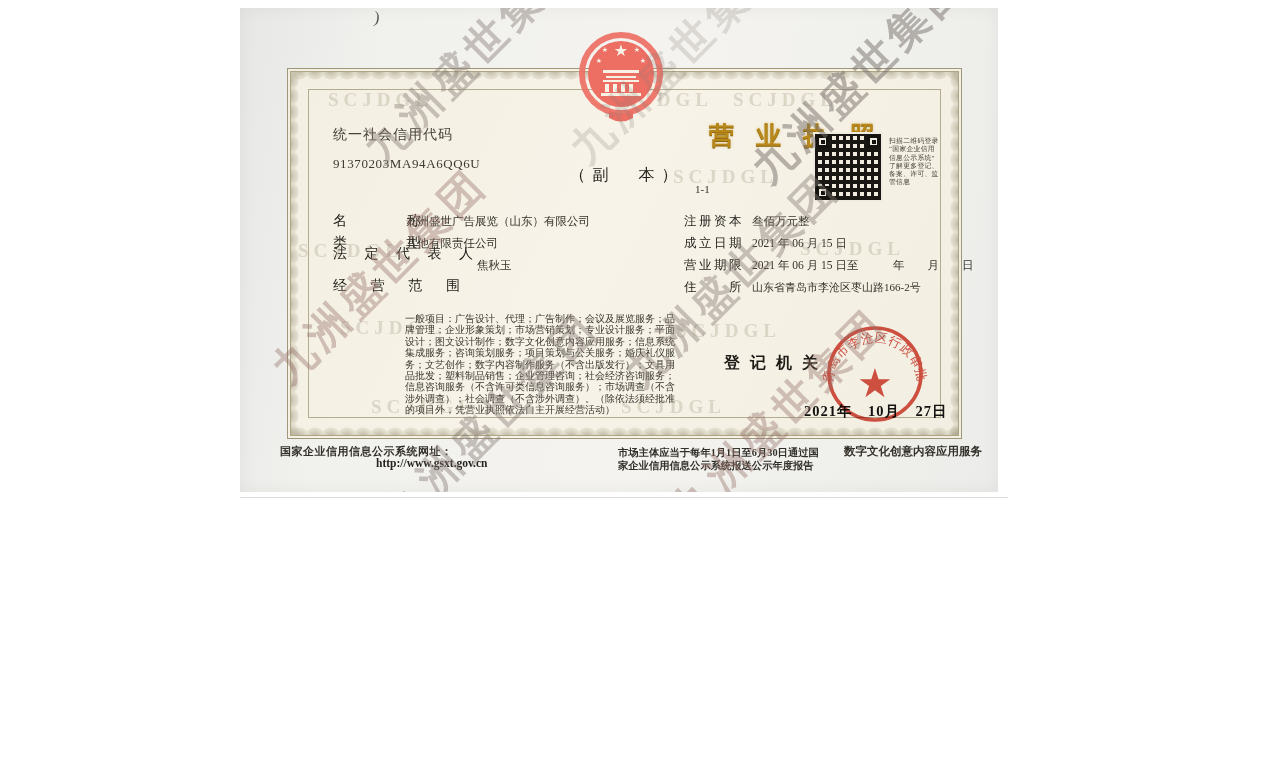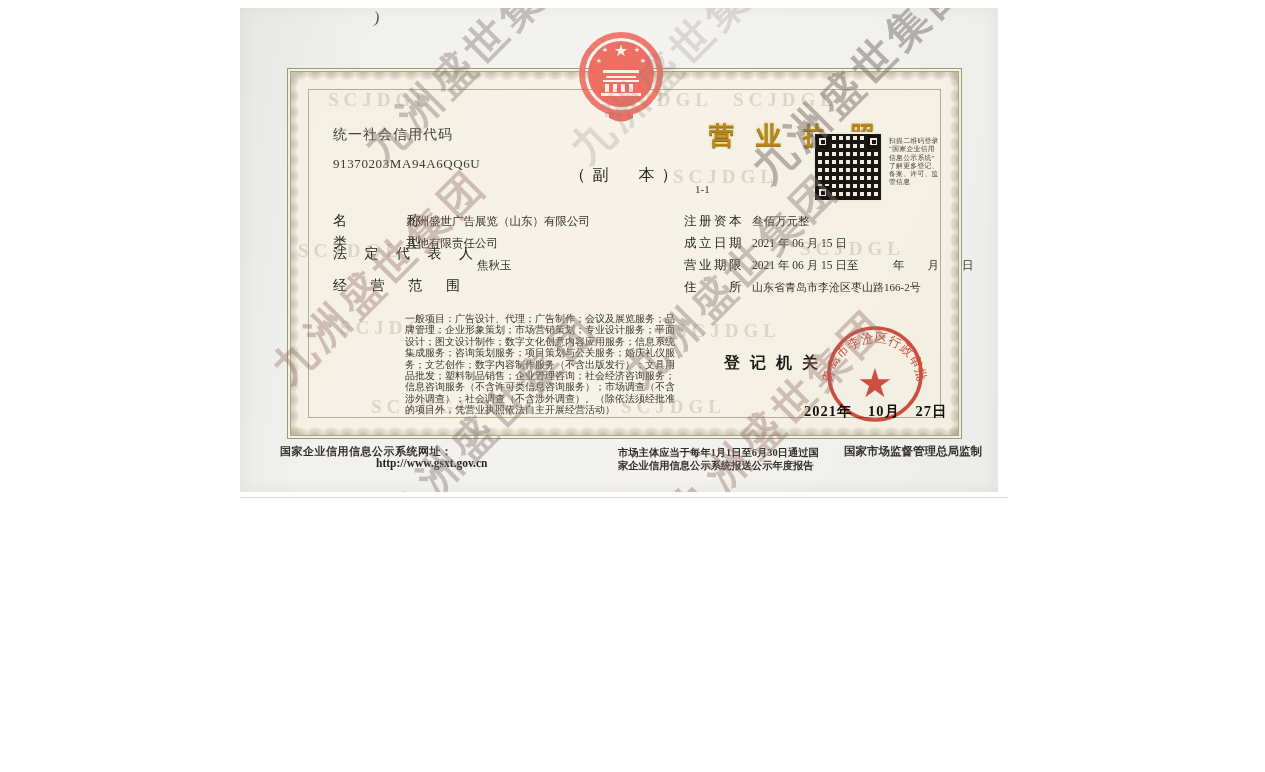--- a/index.html
+++ b/index.html
@@ -187,21 +187,21 @@
       <text x="56" y="79" font-size="40" fill="#d23c2e" text-anchor="middle">★</text>
       <text font-size="12.5" fill="#cf392b" letter-spacing="0.5">
         <textPath href="#sealArc" startOffset="2">青岛市李沧区行政审批服务局</textPath>
       </text>
     </svg>
 
     <span class="abs f-sys">国家企业信用信息公示系统网址：</span>
     <span class="abs f-url">http://www.gsxt.gov.cn</span>
     <div class="abs f-mid">市场主体应当于每年1月1日至6月30日通过国
 家企业信用信息公示系统报送公示年度报告</div>
-    <span class="abs f-right">国家市场监督管理总局监制</span>
+    <span class="abs f-right">数字文化创意内容应用服务</span>
 
     <span class="wm-c red" style="left:20px;top:348px">九洲盛世集团</span>
     <span class="wm-c" style="left:112px;top:128px">九洲盛世集团</span>
     <span class="wm-c dark" style="left:500px;top:148px">九洲盛世集团</span>
     <span class="wm-c" style="left:372px;top:352px">九洲盛世集团</span>
     <span class="wm-c red" style="left:420px;top:488px">九洲盛世集团</span>
     <span class="wm-c" style="left:132px;top:492px">九洲盛世集团</span>
     <span class="wm-c faint" style="left:318px;top:128px">九洲盛世集团</span>
   </div>
 

